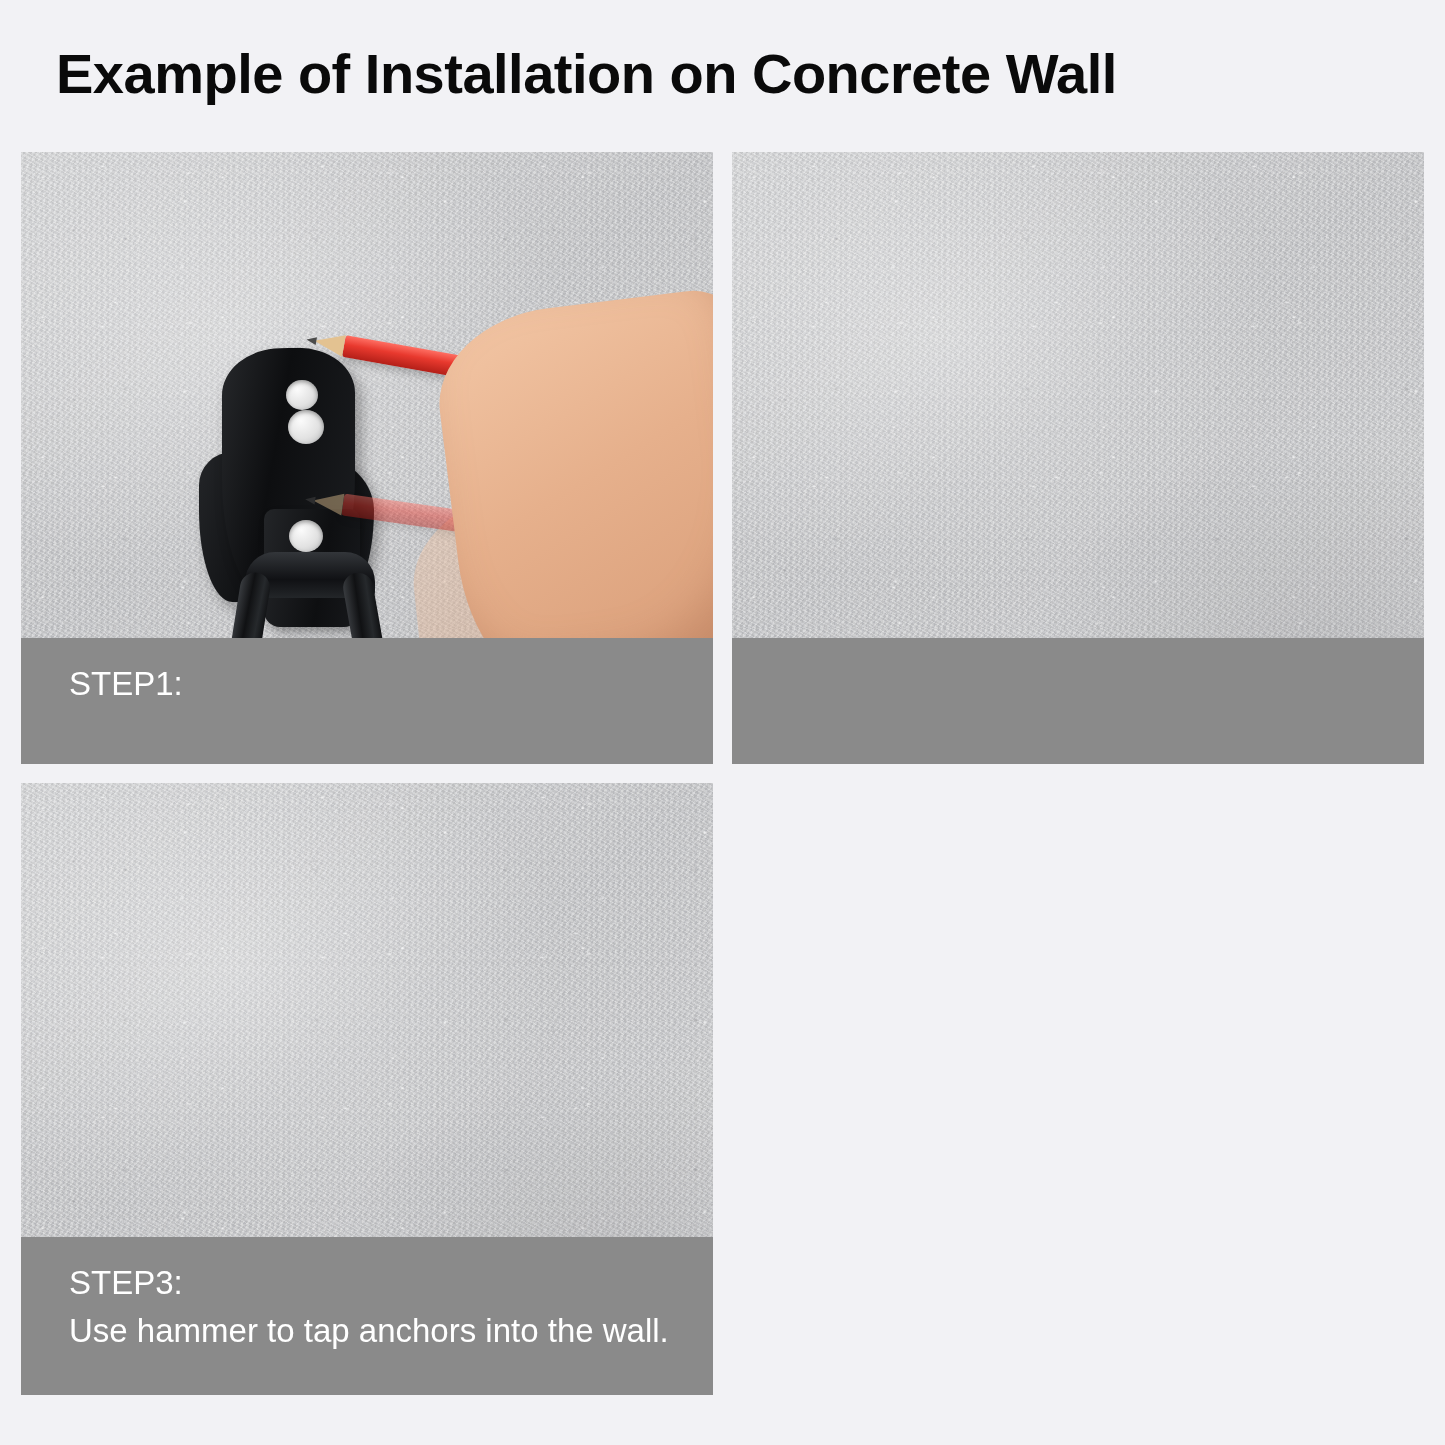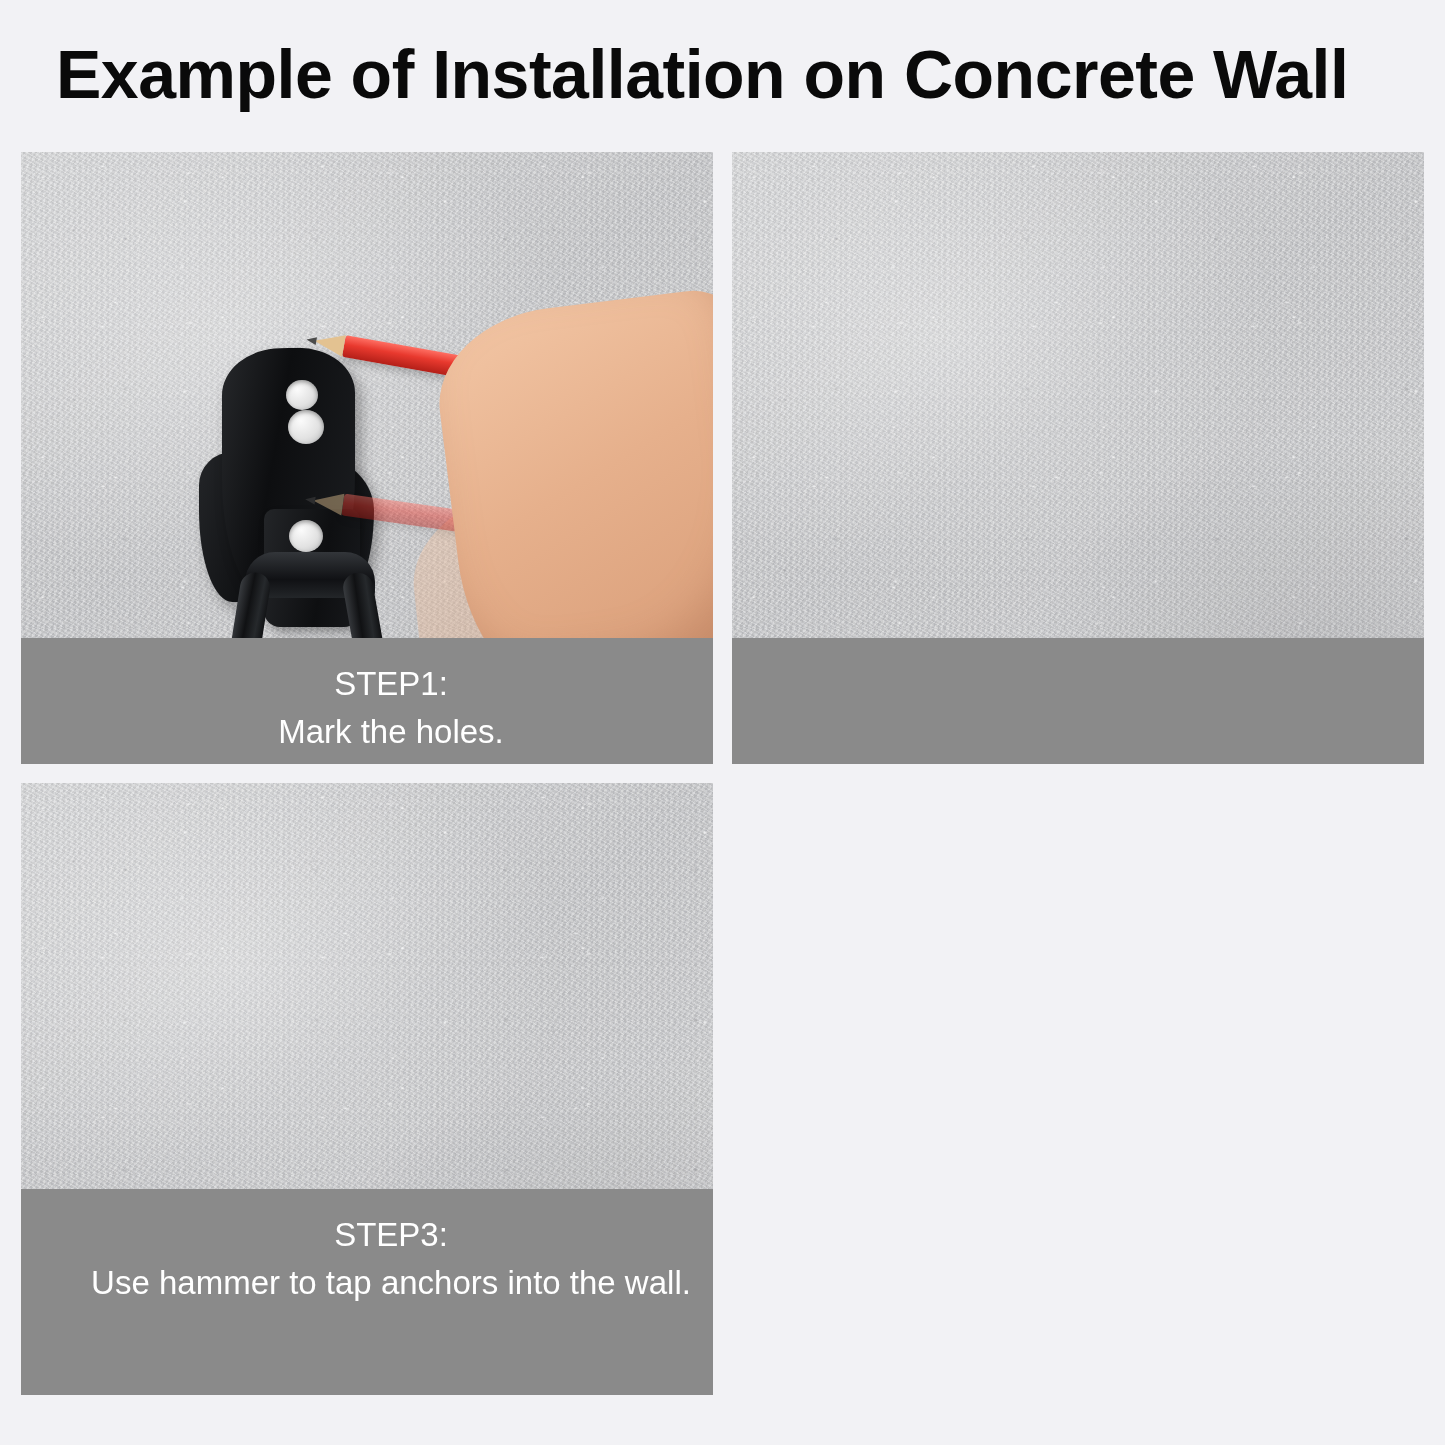--- a/index.html
+++ b/index.html
@@ -17,21 +17,21 @@
   }
 
   
   .page-title {
     position: absolute;
     left: 56px;
     top: 26px;
     width: 1340px;
     height: 96px;
     line-height: 96px;
-    font-size: 68px;
+    font-size: 56px;
     font-weight: bold;
     letter-spacing: -0.5px;
     color: #0a0a0a;
     white-space: nowrap;
   }
 
   
   .grid {
     position: absolute;
     left: 21px;
@@ -102,24 +102,23 @@
     color: #ffffff;
     padding: 22px 0 20px 48px;
     box-sizing: border-box;
   }
   .caption .step-label,
   .caption .step-text {
     font-size: 33px;
     line-height: 48px;
     font-weight: normal;
     white-space: pre-line;
-    text-align: center;
   }
   .cap-2line { height: 126px; }
-  .cap-3line { height: 206px; }
+  .cap-3line { height: 158px; }
 
   
   .hook-plate {
     position: absolute;
     background: #111214;
     background-image: linear-gradient(100deg, #26282b 0%, #0d0e10 40%, #1b1d20 100%);
   }
   .p1-plate {
     left: 201px; top: 196px; width: 133px; height: 250px;
     border-radius: 58px 58px 46px 46px / 46px 46px 120px 120px;
@@ -272,21 +271,20 @@
     <div class="pencil p1-pencil-b"></div>
 
     <div class="pencil p1-pencil-a"></div>
     <div class="skin p1-hand-main"></div>
 
     <div class="skin p1-hand-bl"></div>
     <div class="skin p1-hand-br"></div>
 
     <div class="caption cap-2line">
       <div class="step-label">STEP1:</div>
-      <div class="step-text">Mark the holes.</div>
     </div>
   </div>
 
   <div class="panel">
     <div class="wall"></div>
 
     <div class="caption cap-2line">
     </div>
   </div>
 

